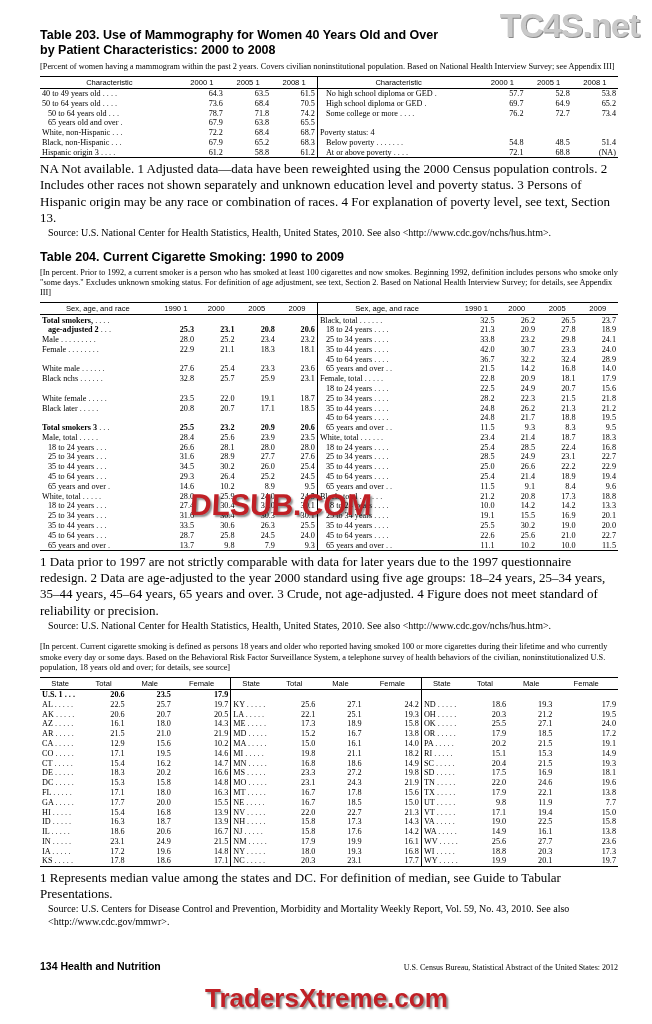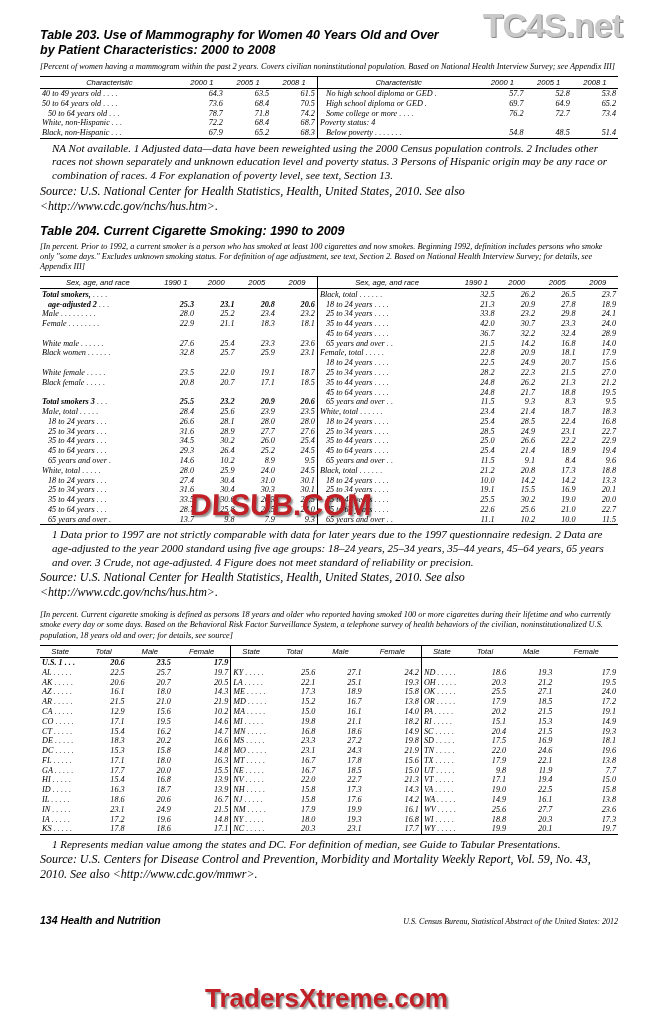--- a/index.html
+++ b/index.html
@@ -4,31 +4,31 @@
 <style>
   html,body{margin:0;padding:0;}
   body{
     width:652px;
     background:#ffffff;
     font-family:"Liberation Serif", serif;
     color:#000;
     position:relative;
   }
   .page{width:652px;min-height:1024px;position:relative;padding:0;box-sizing:border-box;}
-  .content{padding:28px 34px 10px 40px;font-style:italic;}
+  .content{padding:28px 34px 10px 40px;}
 
   .wm{
     position:absolute;
     font-family:"Liberation Sans", sans-serif;
     font-weight:bold;
     pointer-events:none;
     white-space:nowrap;
   }
   .wm-top{
-    top:6px;right:30px;
+    top:6px;right:13px;
     font-size:34px;
     color:#c9c9c9;
     text-shadow:1px 1px 0 #888;
     letter-spacing:-1px;
   }
   .wm-mid{
     top:488px;left:190px;
     font-size:30px;
     color:#c02026;
     text-shadow:2px 2px 2px rgba(0,0,0,.45);
@@ -78,25 +78,25 @@
   .rule-bot{border-bottom:1.4px solid #000;}
   .rule-thin{border-bottom:0.8px solid #000;}
   .num{text-align:right;}
   .ctr{text-align:center;}
   .lbl{white-space:nowrap;}
   .dots{}
   .bold{font-weight:bold;}
   .ind1{padding-left:6px;}
   .vsep{border-left:0.8px solid #000;}
   .footnote{
-    font-size:11px;
+    font-size:13px;
     line-height:1.25;
-    margin:3px 0 0 12px;
-  }
-  .src{font-size:12px;line-height:1.25;margin:1px 0 0 0;}
+    margin:3px 0 0 0;
+  }
+  .src{font-size:10px;line-height:1.25;margin:1px 0 0 8px;}
   .sect{margin-top:10px;}
   .pagefoot{
     margin-top:32px;
     font-family:"Liberation Sans", sans-serif;
     font-size:10.5px;
     font-weight:bold;
     display:flex;
     justify-content:space-between;
     align-items:flex-end;
   }
@@ -163,39 +163,59 @@
             <td><span class="lbl ind1">50 to 64 years old</span> <span class="dots">. . . </span></td>
             <td class="num">78.7</td>
             <td class="num">71.8</td>
             <td class="num">74.2</td>
             <td class="vsep"><span class="lbl ind1">Some college or more</span> <span class="dots">. . . . </span></td>
             <td class="num">76.2</td>
             <td class="num">72.7</td>
             <td class="num">73.4</td>
           </tr>
           <tr>
+            <td><span class="lbl ind1">65 years old and over</span> <span class="dots">. </span></td>
+            <td class="num">67.9</td>
+            <td class="num">63.8</td>
+            <td class="num">65.5</td>
+            <td class="vsep"></td>
+            <td class="num"></td>
+            <td class="num"></td>
+            <td class="num"></td>
+          </tr>
+          <tr>
             <td><span class="lbl">White, non-Hispanic</span> <span class="dots">. . . </span></td>
             <td class="num">72.2</td>
             <td class="num">68.4</td>
             <td class="num">68.7</td>
             <td class="vsep"><span class="lbl">Poverty status: 4</span></td>
             <td class="num"></td>
             <td class="num"></td>
             <td class="num"></td>
           </tr>
           <tr>
             <td><span class="lbl">Black, non-Hispanic</span> <span class="dots">. . . </span></td>
             <td class="num">67.9</td>
             <td class="num">65.2</td>
             <td class="num">68.3</td>
             <td class="vsep"><span class="lbl ind1">Below poverty</span> <span class="dots">. . . . . . . </span></td>
             <td class="num">54.8</td>
             <td class="num">48.5</td>
             <td class="num">51.4</td>
           </tr>
+          <tr>
+            <td><span class="lbl">Hispanic origin 3</span> <span class="dots">. . . . </span></td>
+            <td class="num">61.2</td>
+            <td class="num">58.8</td>
+            <td class="num">61.2</td>
+            <td class="vsep"><span class="lbl ind1">At or above poverty</span> <span class="dots">. . . . </span></td>
+            <td class="num">72.1</td>
+            <td class="num">68.8</td>
+            <td class="num">(NA)</td>
+          </tr>
         </tbody>
     </table>
 
     <p class="footnote">NA Not available. 1 Adjusted data—data have been reweighted using the 2000 Census population controls. 2 Includes other races not shown separately and unknown education level and poverty status. 3 Persons of Hispanic origin may be any race or combination of races. 4 For explanation of poverty level, see text, Section 13.</p>
     <p class="src">Source: U.S. National Center for Health Statistics, Health, United States, 2010. See also &lt;http://www.cdc.gov/nchs/hus.htm&gt;.</p>
 
     <div class="sect">
       <h2 class="tabletitle">Table 204. Current Cigarette Smoking: 1990 to 2009</h2>
       <p class="headnote">[In percent. Prior to 1992, a current smoker is a person who has smoked at least 100 cigarettes and now smokes. Beginning 1992, definition includes persons who smoke only "some days." Excludes unknown smoking status. For definition of age adjustment, see text, Section 2. Based on National Health Interview Survey; for details, see Appendix III]</p>
 
@@ -281,21 +301,21 @@
               <td class="num">25.4</td>
               <td class="num">23.3</td>
               <td class="num">23.6</td>
               <td class="vsep"><span class="lbl ind1">65 years and over</span> <span class="dots">. . </span></td>
               <td class="num">21.5</td>
               <td class="num">14.2</td>
               <td class="num">16.8</td>
               <td class="num">14.0</td>
             </tr>
             <tr>
-              <td><span class="lbl">Black women</span> <span class="dots">. . . . . . </span></td>
+              <td><span class="lbl">Black nchs</span> <span class="dots">. . . . . . </span></td>
               <td class="num">32.8</td>
               <td class="num">25.7</td>
               <td class="num">25.9</td>
               <td class="num">23.1</td>
               <td class="vsep"><span class="lbl">Female, total</span> <span class="dots">. . . . . </span></td>
               <td class="num">22.8</td>
               <td class="num">20.9</td>
               <td class="num">18.1</td>
               <td class="num">17.9</td>
             </tr>
@@ -314,24 +334,24 @@
             <tr>
               <td><span class="lbl">White female</span> <span class="dots">. . . . . </span></td>
               <td class="num">23.5</td>
               <td class="num">22.0</td>
               <td class="num">19.1</td>
               <td class="num">18.7</td>
               <td class="vsep"><span class="lbl ind1">25 to 34 years</span> <span class="dots">. . . . </span></td>
               <td class="num">28.2</td>
               <td class="num">22.3</td>
               <td class="num">21.5</td>
-              <td class="num">27.0</td>
-            </tr>
-            <tr>
-              <td><span class="lbl">Black female</span> <span class="dots">. . . . . </span></td>
+              <td class="num">21.8</td>
+            </tr>
+            <tr>
+              <td><span class="lbl">Black later</span> <span class="dots">. . . . . </span></td>
               <td class="num">20.8</td>
               <td class="num">20.7</td>
               <td class="num">17.1</td>
               <td class="num">18.5</td>
               <td class="vsep"><span class="lbl ind1">35 to 44 years</span> <span class="dots">. . . . </span></td>
               <td class="num">24.8</td>
               <td class="num">26.2</td>
               <td class="num">21.3</td>
               <td class="num">21.2</td>
             </tr>

